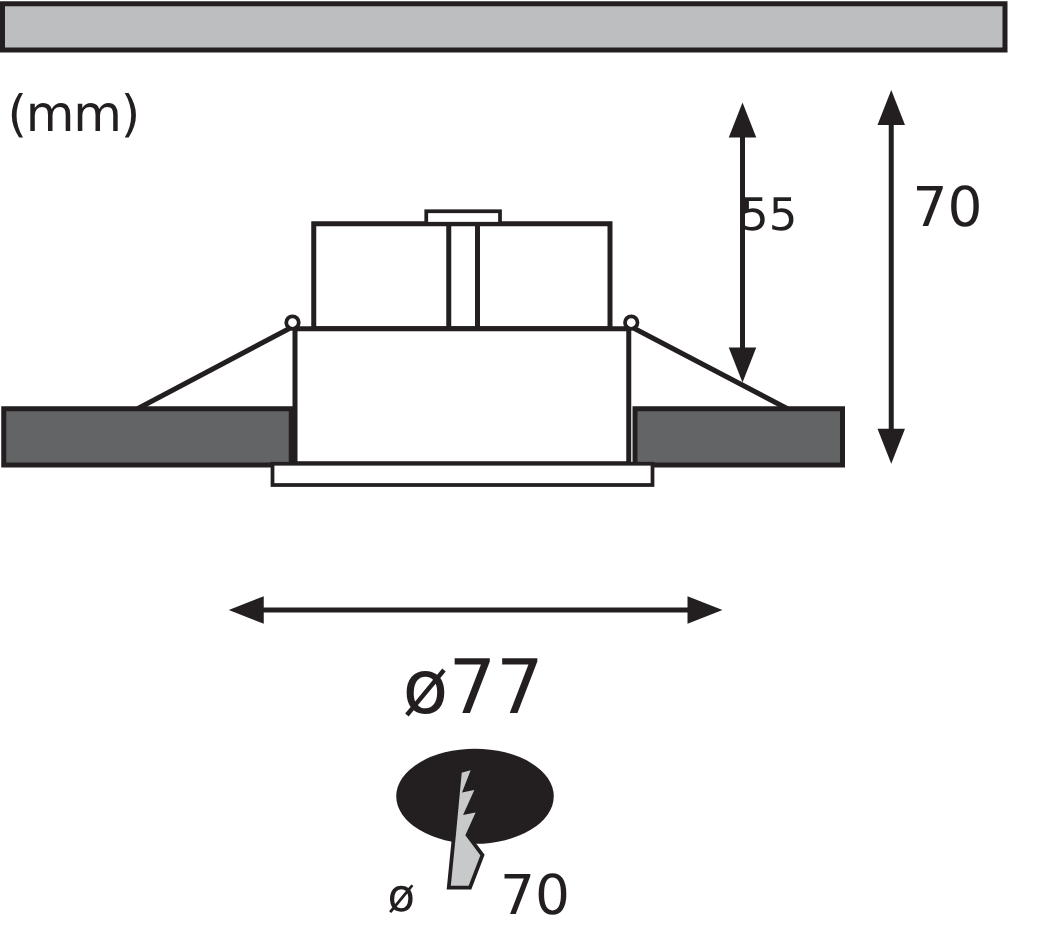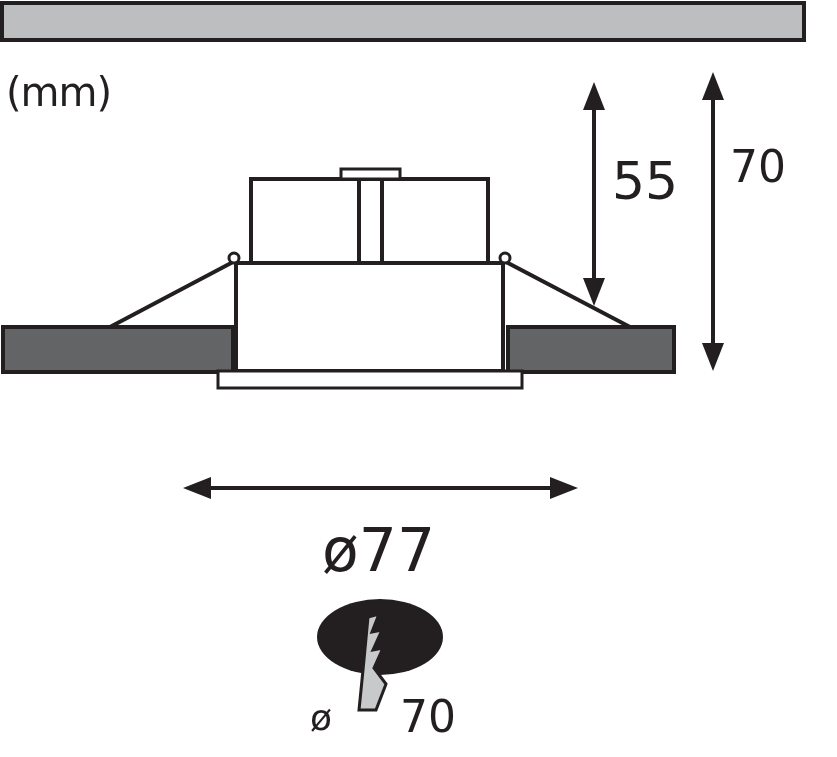--- a/index.html
+++ b/index.html
@@ -1,20 +1,20 @@
 <!DOCTYPE html>
 <html><head>
 <meta charset="utf-8">
 <style>
   html, body { margin:0; padding:0; background:#ffffff; }
   body { width:837px; height:757px; position:relative; overflow:hidden; font-family:"DejaVu Sans", sans-serif; }
   .canvas { position:absolute; left:0; top:0; width:837px; height:757px; }
   .lbl { position:absolute; color:#231f20; font-family:"DejaVu Sans", sans-serif; line-height:1; white-space:nowrap; }
   .unit { left:6px; top:48px; font-size:40px; letter-spacing:-1px;margin-top:24px; }
-  .d55 { left:612px; top:155px; font-size:52px; }
+  .d55 { left:592px; top:155px; font-size:36px; }
   .d70 { left:730px; top:145px; font-size:44px; }
   .d77 { left:322px; top:520px; font-size:60px; }
   .cut-sym { left:310px; top:700px; font-size:36px; }
   .cut-val { left:400px; top:695px; font-size:44px; }
 </style>
 </head>
 <body>
 
 <div class="canvas">
   <svg width="837" height="757" viewBox="0 0 837 757" xmlns="http://www.w3.org/2000/svg">

